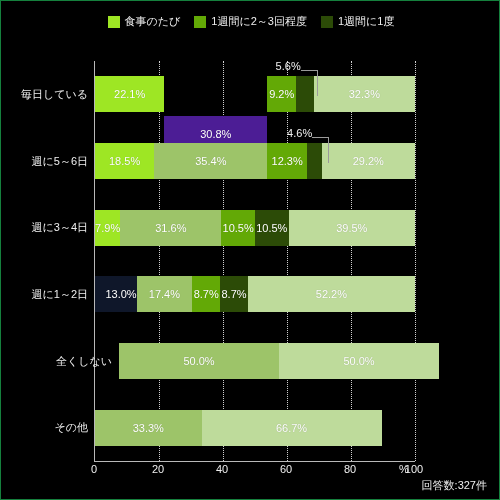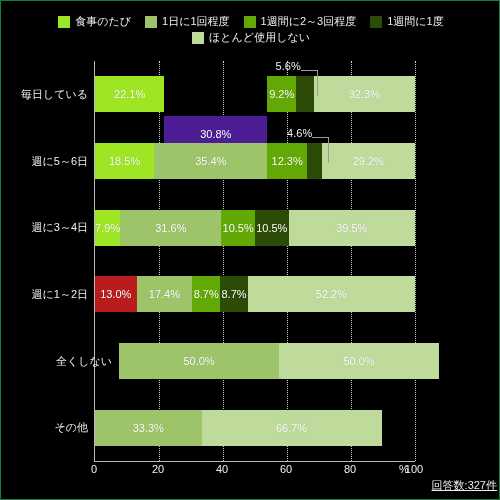--- a/index.html
+++ b/index.html
@@ -76,49 +76,41 @@
     position:absolute;top:0;
     font-size:11px;color:#efefef;
     transform:translateX(-50%);
     white-space:nowrap;
   }
   #xunit{
     position:absolute;left:398px;top:462px;
     font-size:11px;color:#efefef;white-space:nowrap;
   }
   #note{
-    position:absolute;right:2px;top:477px;
-    font-size:11px;color:#efefef;white-space:nowrap;text-decoration:underline;
+    position:absolute;right:12px;top:477px;
+    font-size:11px;color:#efefef;white-space:nowrap;
   }
 </style>
 </head>
 <body>
 
 <div id="page">
 
   <div id="legend">
       <div class="lg">
         <span class="lg-sw" style="background: rgb(158, 230, 36);"></span>
         <span class="lg-tx">食事のたび</span>
       </div>
       <div class="lg">
-        <span class="lg-sw" style="background: rgb(157, 196, 105);"></span>
-        <span class="lg-tx">1日に1回程度</span>
-      </div>
-      <div class="lg">
         <span class="lg-sw" style="background: rgb(99, 169, 6);"></span>
         <span class="lg-tx">1週間に2～3回程度</span>
       </div>
       <div class="lg">
         <span class="lg-sw" style="background: rgb(44, 75, 7);"></span>
         <span class="lg-tx">1週間に1度</span>
-      </div>
-      <div class="lg">
-        <span class="lg-sw" style="background: rgb(190, 219, 155);"></span>
-        <span class="lg-tx">ほとんど使用しない</span>
       </div>
     </div>
 
   <div id="plot">
       <div class="gridline" style="left: 64px;"></div>
       <div class="gridline" style="left: 128px;"></div>
       <div class="gridline" style="left: 192px;"></div>
       <div class="gridline" style="left: 256px;"></div>
       <div class="gridline" style="left: 320px;"></div>
       <div class="row" style="top: 15.3333px; height: 36px;">
@@ -166,21 +158,21 @@
         </div>
         <div class="seg" style="width: 33.6px; background: rgb(44, 75, 7);">
           <span class="seg-lbl">10.5%</span>
         </div>
         <div class="seg" style="width: 126.4px; background: rgb(190, 219, 155);">
           <span class="seg-lbl">39.5%</span>
         </div>
       </div>
       <div class="row" style="top: 215.333px; height: 36px;">
         <div class="ylab">週に1～2日</div>
-        <div class="seg" style="width: 41.6px; background: #b91c1c;">
+        <div class="seg" style="width: 41.6px; background: #0f172a; justify-content: flex-end;">
           <span class="seg-lbl">13.0%</span>
         </div>
         <div class="seg" style="width: 55.68px; background: rgb(157, 196, 105);">
           <span class="seg-lbl">17.4%</span>
         </div>
         <div class="seg" style="width: 27.84px; background: rgb(99, 169, 6);">
           <span class="seg-lbl">8.7%</span>
         </div>
         <div class="seg" style="width: 27.84px; background: rgb(44, 75, 7);">
           <span class="seg-lbl">8.7%</span>

